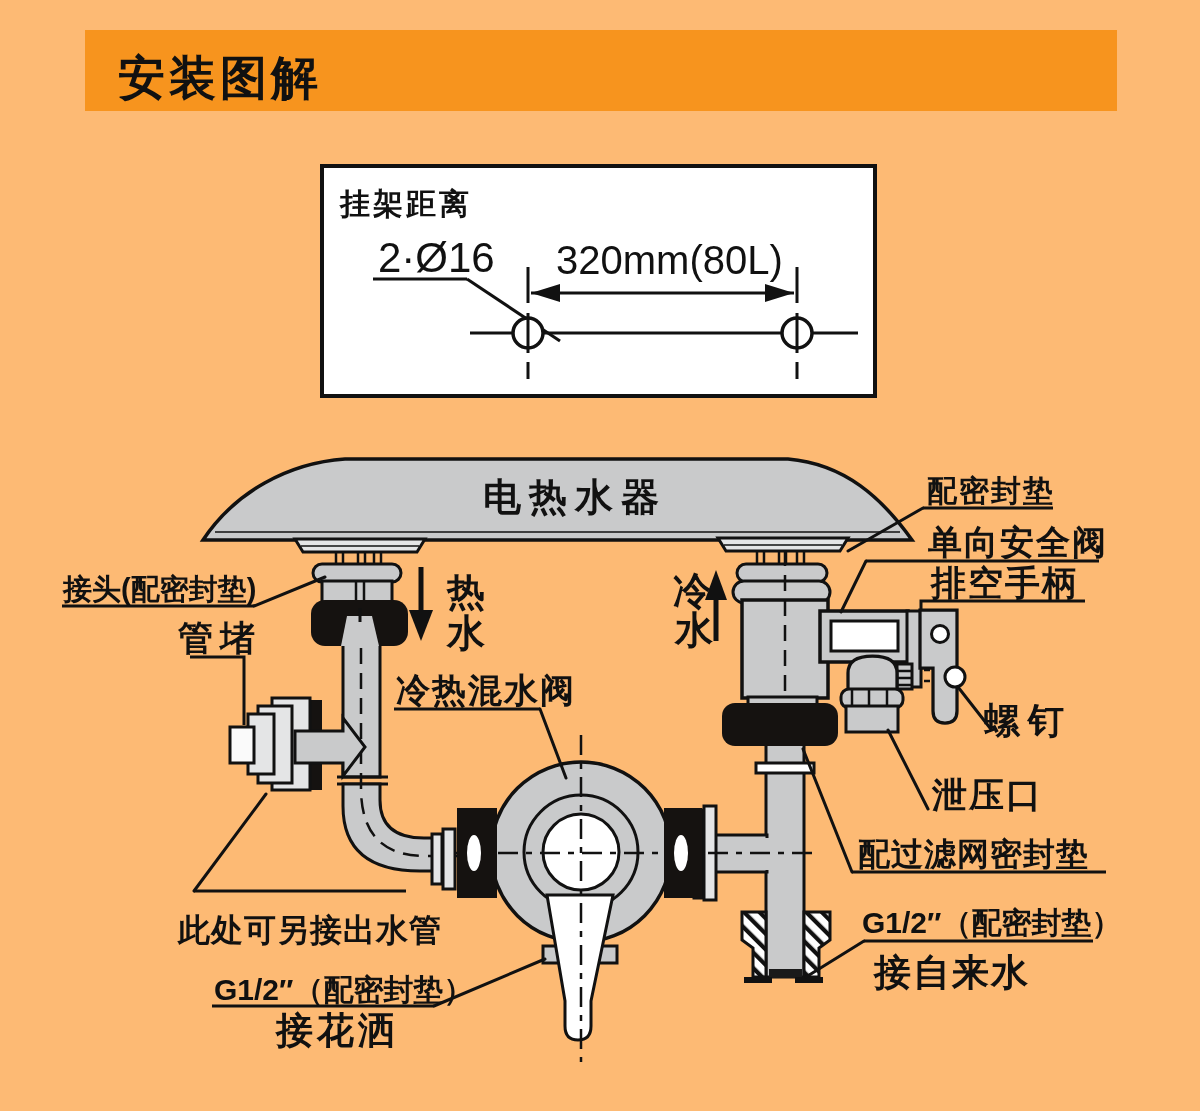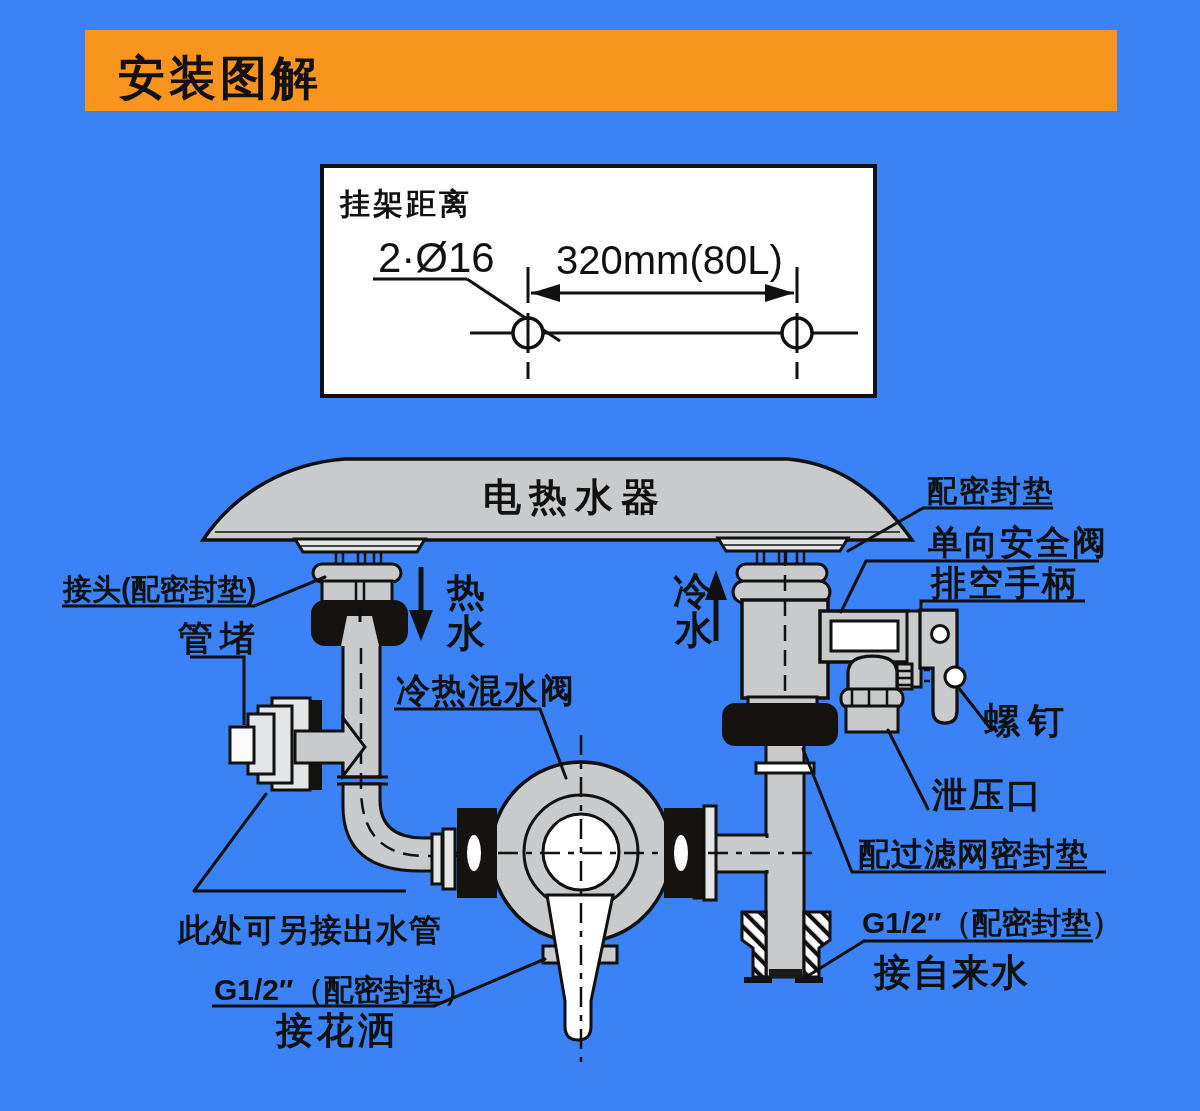--- a/index.html
+++ b/index.html
@@ -1,16 +1,16 @@
 <!DOCTYPE html>
 <html><head>
 <meta charset="utf-8">
 <style>
   html,body{margin:0;padding:0;background:#ffffff;}
-  .stage{position:relative;width:1200px;height:1111px;background:#3b82f6;overflow:hidden;}
+  .stage{position:relative;width:1200px;height:1111px;background:#fdba74;overflow:hidden;}
   svg{display:block;font-family:"Liberation Sans",sans-serif;}
   text{fill:#111111;}
   .cjk{font-family:"Liberation Sans",sans-serif;font-weight:700;}
   .cjk-med{font-family:"Liberation Sans",sans-serif;font-weight:600;}
   .din{font-family:"Liberation Sans",sans-serif;font-weight:400;}
   .ln{stroke:#111111;stroke-width:3;fill:none;}
   .ln2{stroke:#111111;stroke-width:2.5;fill:none;}
   .metal{fill:#c9cacb;stroke:#111111;stroke-width:3;}
   .metal-thick{fill:#c9cacb;stroke:#111111;stroke-width:3.5;}
   .plate{fill:#e4e5e6;stroke:#111111;stroke-width:3;}

